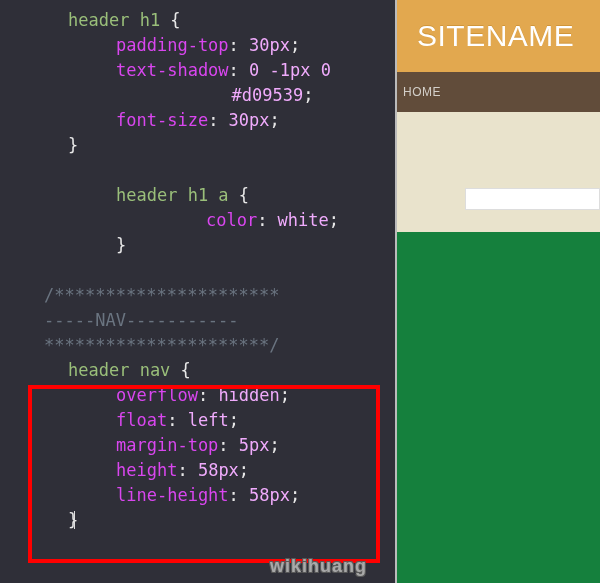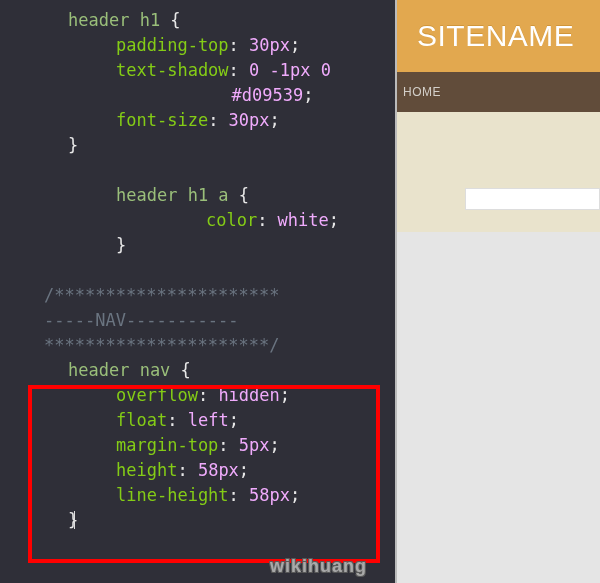--- a/index.html
+++ b/index.html
@@ -22,21 +22,21 @@
     font-size: 17px;
     line-height: 25px;
     color: #e8e8e8;
     overflow: hidden;
   }
   .line { white-space: pre; }
   .ind1 { padding-left: 48px; }
   .ind2 { padding-left: 96px; }
   .ind3 { padding-left: 130px; text-align: center; }
   .sel  { color: #9abf7a; }            
-  .prop { color: #84cc16; }            
+  .prop { color: #d946ef; }            
   .val  { color: #f0abfc; }            
   .punct{ color: #e8e8e8; }
   .cmt  { color: #6a7480; }
   .cursor { display:inline-block; width:1px; height:18px; background:#ddd; vertical-align:-3px; margin-left:-4px;}
 
   .highlight-box {
     position: absolute;
     left: 28px;
     top: 385px;
     width: 352px;
@@ -57,21 +57,21 @@
     color: rgba(235,235,235,0.55);
     text-shadow: -1px -1px 0 #5a5a5a, 1px -1px 0 #5a5a5a, -1px 1px 0 #5a5a5a, 1px 1px 0 #5a5a5a;
     pointer-events:none;
     z-index: 20;
   }
 
   
   .preview {
     width: 205px;
     height: 583px;
-    background: #e5e5e5;
+    background: #15803d;
     position: relative;
     font-family: "Helvetica Neue", Arial, sans-serif;
     overflow: hidden;
     border-left: 2px solid #bbb;
   }
   .site-header {
     height: 72px;
     background: #e2a84f;
     display: flex;
     align-items: center;

